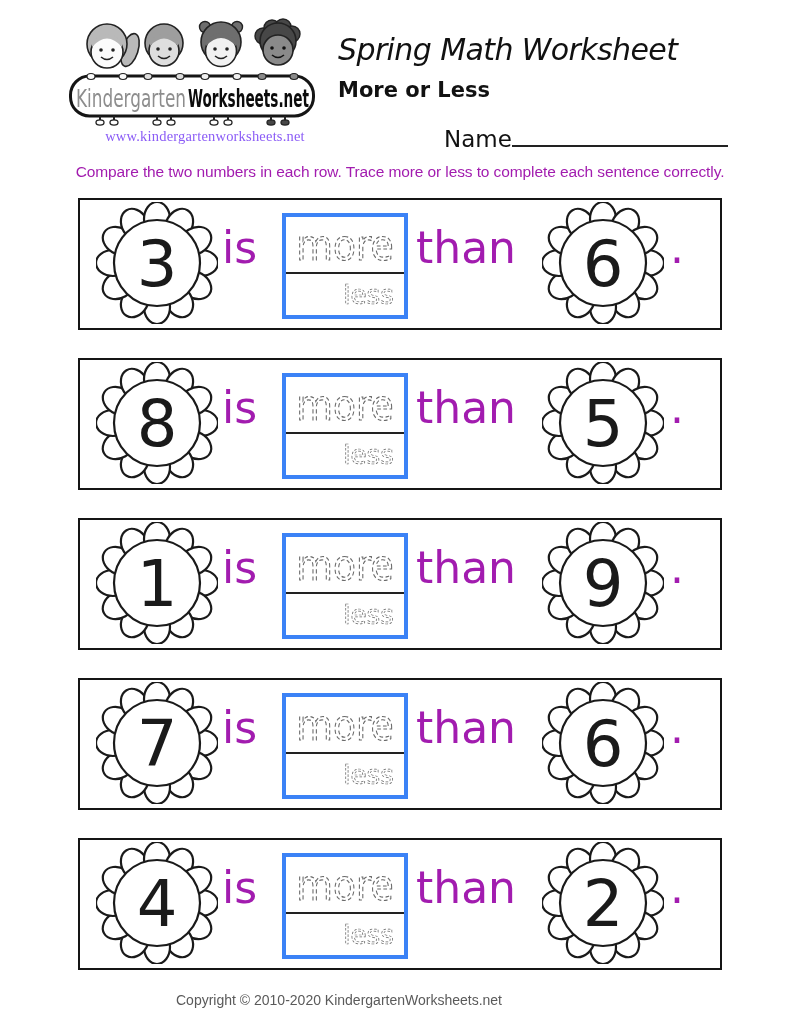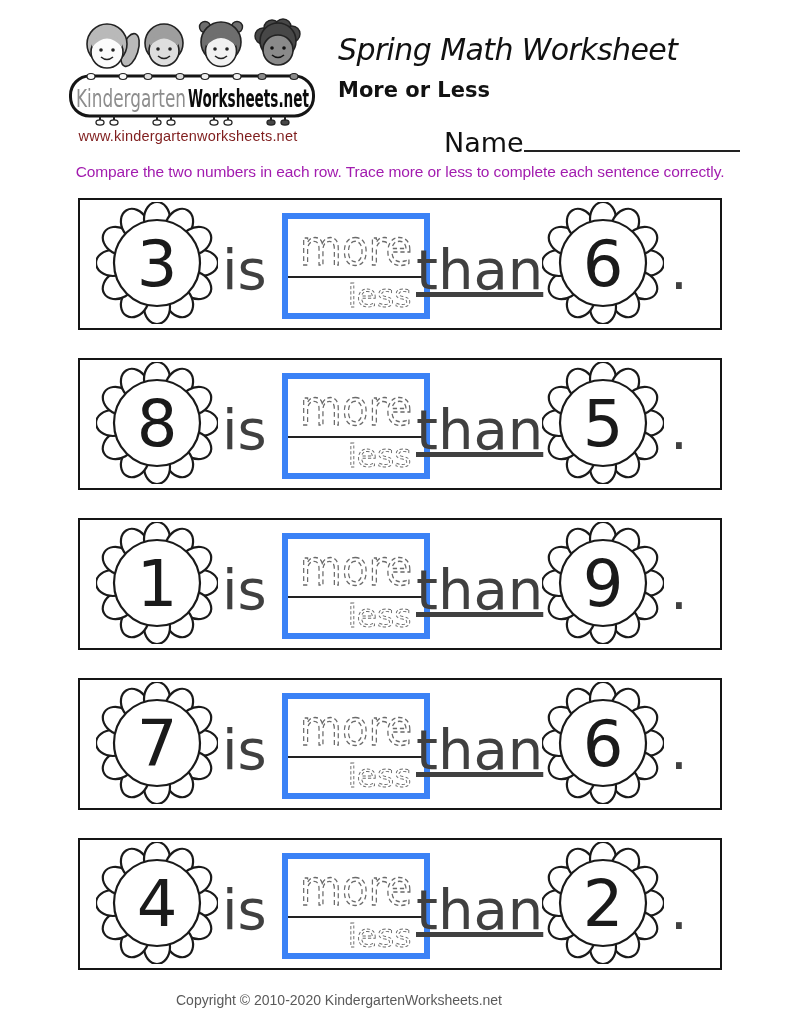--- a/index.html
+++ b/index.html
@@ -4,49 +4,49 @@
 <style>
   html,body { margin:0; padding:0; }
   body {
     width:800px; height:1035px; background:#ffffff;
     font-family:"DejaVu Sans", sans-serif; color:#1a1a1a;
     position:relative; overflow:hidden;
   }
 
   
   .logo-svg { position:absolute; left:66px; top:14px; width:252px; height:112px; }
-  .logo-url { position:absolute; left:58px; top:128px; width:260px; text-align:center;
-              font-family:Liberation Sans, sans-serif; font-size:14.5px; color:#7f1d1d;
+  .logo-url { position:absolute; left:75px; top:128px; width:260px; text-align:center;
+              font-family:Liberation Serif, serif; font-size:14.5px; color:#8b5cf6;
               letter-spacing:0.2px; }
 
   
   .title { position:absolute; left:338px; top:32px; font-size:30px; letter-spacing:-0.6px; color:#111;font-style:italic; }
   .subtitle { position:absolute; left:338px; top:78px; font-size:21px; font-weight:bold; color:#111;text-align:center; }
-  .name-row { position:absolute; left:444px; top:122px; font-size:27px; color:#111; white-space:nowrap; }
+  .name-row { position:absolute; left:444px; top:122px; font-size:23px; color:#111; white-space:nowrap; }
   .name-line { display:inline-block; width:216px; height:1.02em; border-bottom:2.4px solid #222; }
 
   .instructions { position:absolute; left:0; top:163px; width:800px; text-align:center;
                   font-family:"Liberation Sans", sans-serif; font-size:15.5px; color:#a21caf;
                   letter-spacing:-0.1px; }
 
   
   .rows { position:absolute; left:78px; top:198px; }
   .row { position:relative; width:644px; height:132px; box-sizing:border-box;
          border:2.5px solid #151515; background:#fff; margin-bottom:28px; }
   .flower { position:absolute; width:122px; height:122px; top:2px; }
   .flower.left  { left:16px; }
   .flower.right { left:462px; }
   .flower-num { font-size:64px; font-family:"DejaVu Sans", sans-serif; fill:#1a1a1a; text-anchor:middle; }
-  .word { position:absolute; top:42px; font-size:56px; line-height:1; color:#404040; }
+  .word { position:absolute; top:26px; font-size:44px; line-height:1; color:#a21caf; }
   .word-is   { left:142px; }
-  .word-than { left:336px;text-decoration:underline; }
+  .word-than { left:336px; }
   .word-period { left:590px; }
 
-  .trace-box { position:absolute; left:202px; top:13px; width:148px; height:106px;
-               box-sizing:border-box; border:6px solid #3b82f6; background:#fff;
+  .trace-box { position:absolute; left:202px; top:13px; width:126px; height:106px;
+               box-sizing:border-box; border:4px solid #3b82f6; background:#fff;
                display:flex; flex-direction:column; }
   .trace-cell { flex:0 0 55px; }
   .trace-cell.bottom { flex:1 1 auto;margin-left:47px; }
   .trace-divider { height:2px; background:#222; flex:0 0 2px; }
   .trace-cell svg { display:block; width:100%; height:100%; }
   .trace-word { font-size:46px; font-family:"DejaVu Sans", sans-serif;
                 fill:none; stroke:#6b6b6b; stroke-width:1.3px; stroke-dasharray:4.5 3;
                 text-anchor:middle; }
 
   

